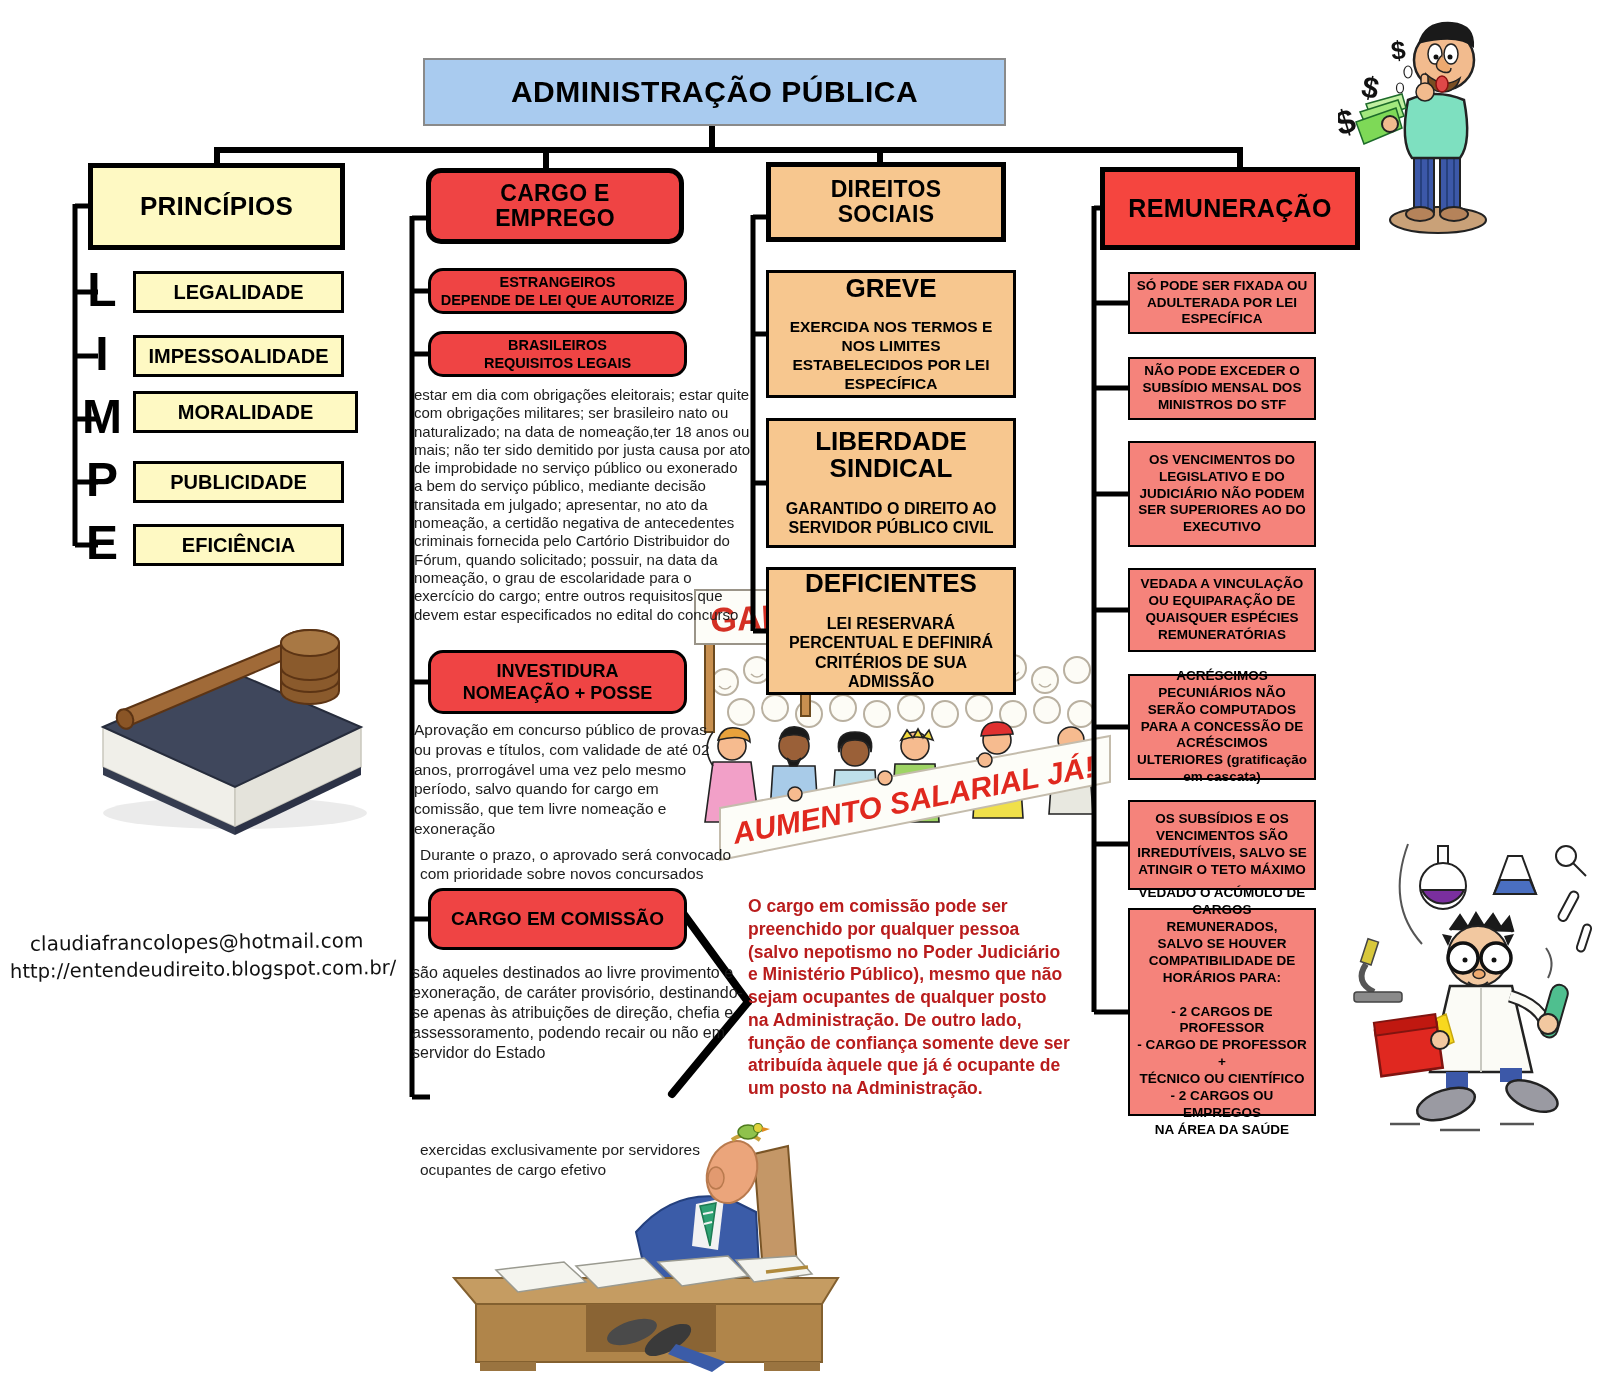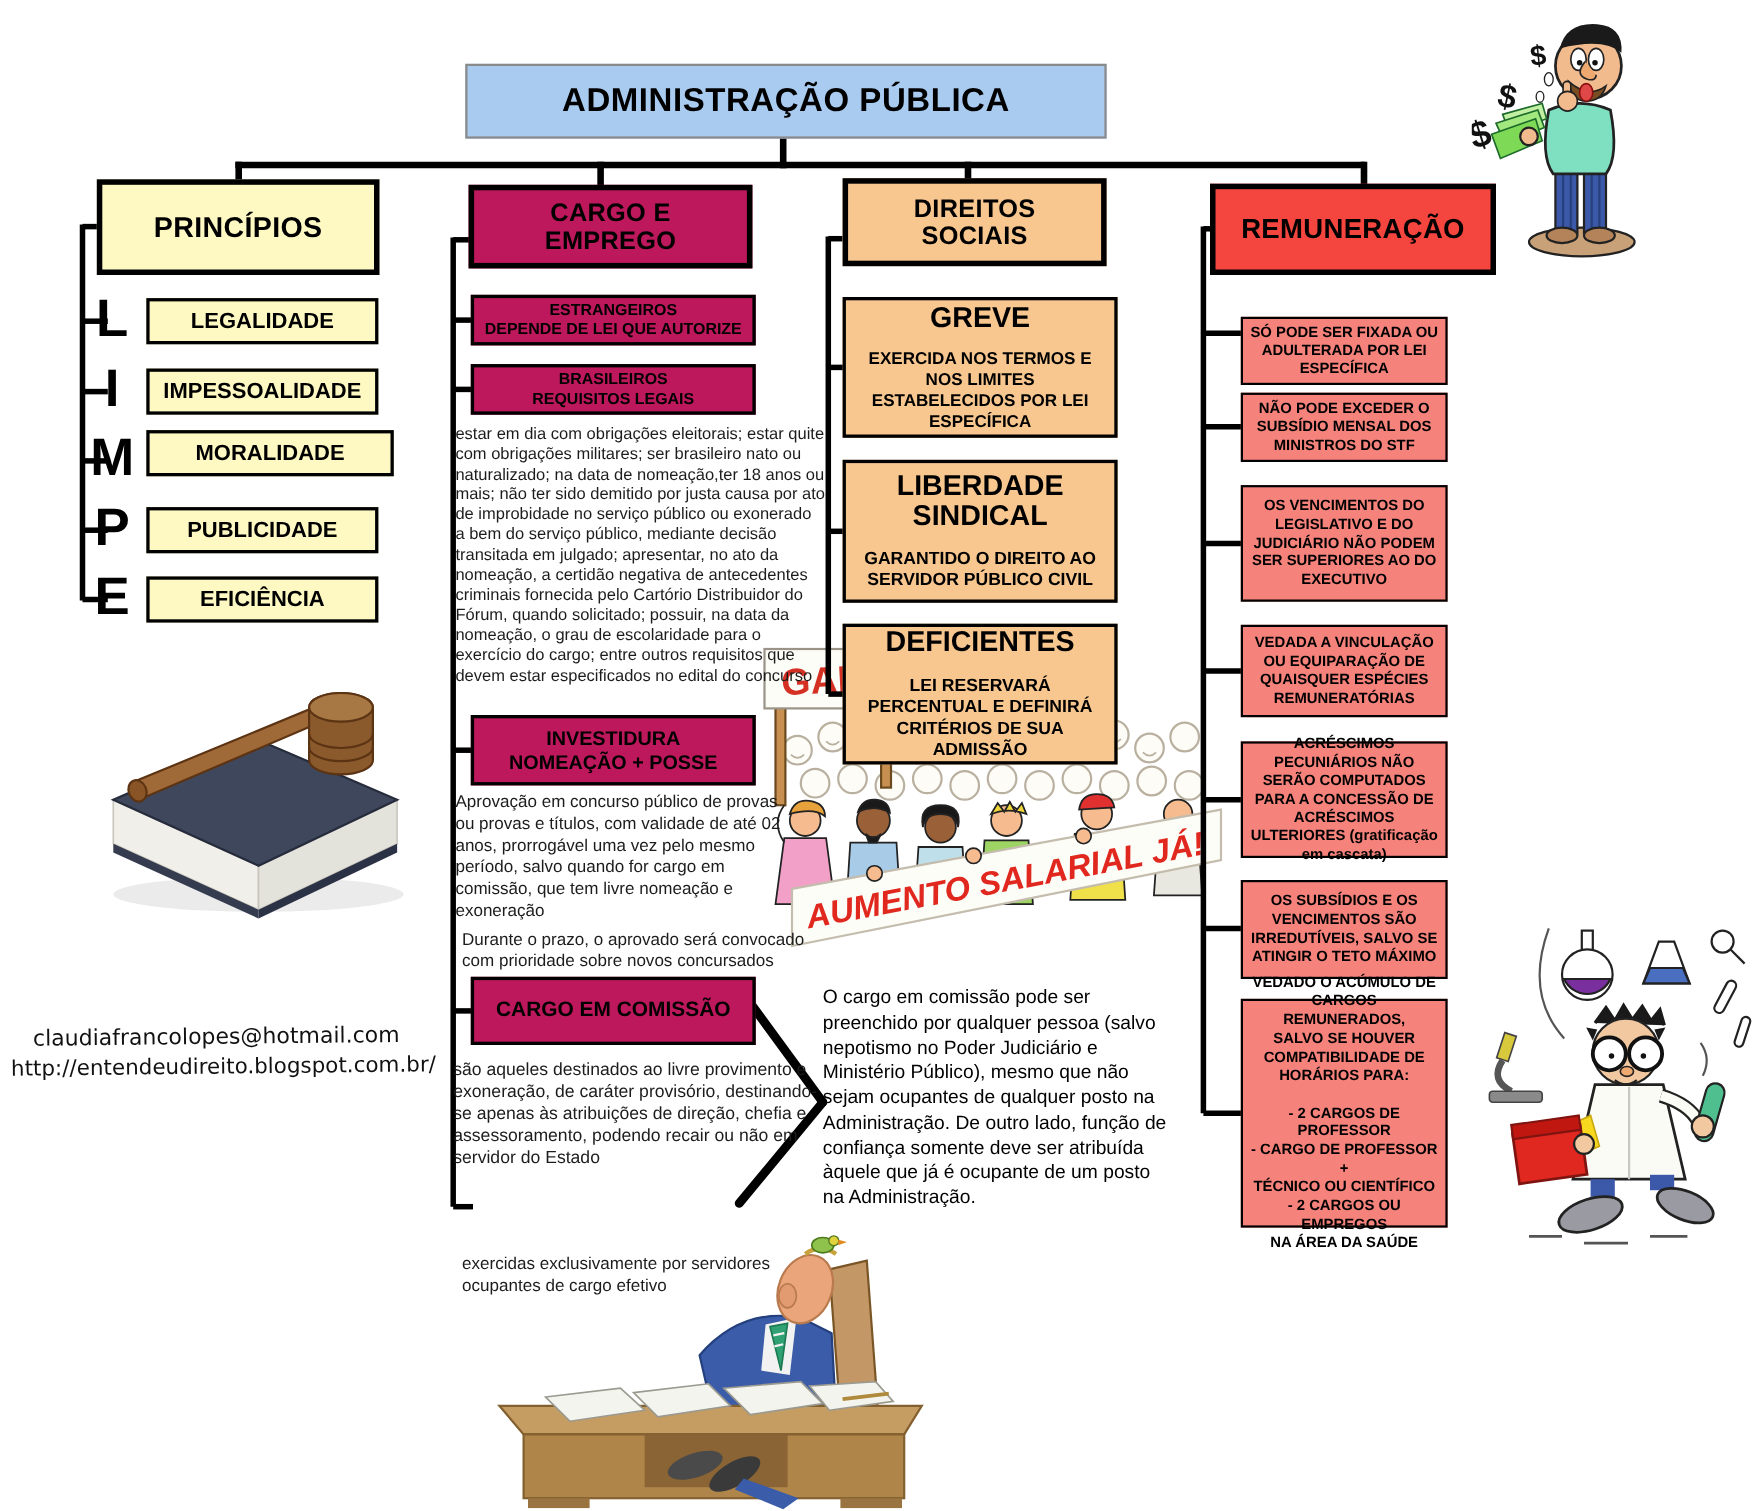--- a/index.html
+++ b/index.html
@@ -3,28 +3,28 @@
 <meta charset="utf-8">
 <style>
   html,body{margin:0;padding:0;background:#fff;}
   #stage{position:relative;width:1600px;height:1374px;background:#fff;overflow:hidden;
          font-family:"Liberation Sans",sans-serif;color:#000;}
   .box{position:absolute;box-sizing:border-box;display:flex;flex-direction:column;
        align-items:center;justify-content:center;text-align:center;font-weight:bold;z-index:3;}
   .hdr{border:5px solid #000;white-space:pre-line;line-height:1.1;letter-spacing:.3px;}
   .sub{border:3px solid #000;}
   .green{background:#fef9c3;}
-  .teal{background:#be185d;}
+  .teal{background:#ef4444;border-radius:15px;}
   .orange{background:#f7c78f;}
   .red{background:#f5453f;}
   .lred{background:#f5837b;border:2.5px solid #000;}
   .rtext{font-size:13.5px;line-height:1.25;padding:4px 6px;}
   .prewrap{white-space:pre-line;}
   .para{position:absolute;font-size:15px;line-height:1.22;color:#1c1c1c;text-align:left;z-index:3;}
-  .bold-para{font-weight:normal;font-size:17.5px;line-height:1.3;color:#000000;}
+  .bold-para{font-weight:bold;font-size:17.5px;line-height:1.3;color:#b91c1c;}
   .letter{position:absolute;width:44px;text-align:center;font-size:48px;line-height:44px;
           font-weight:bold;z-index:3;}
   .obox-title{font-size:26px;line-height:1.05;white-space:pre-line;}
   .obox-body{font-size:15.5px;line-height:1.22;margin-top:16px;padding:0 6px;}
   .tline1{font-size:14.5px;line-height:1.25;}
   .tline2{font-size:14.5px;line-height:1.25;}
   .iline{font-size:18px;line-height:1.25;}
   .hand{position:absolute;font-family:"DejaVu Sans",sans-serif;color:#111;z-index:3;
         text-align:center;transform:rotate(-0.6deg);}
   svg.lines{position:absolute;left:0;top:0;z-index:2;pointer-events:none;}
@@ -238,21 +238,21 @@
     <div class="obox-body" style="font-size:16px;">GARANTIDO O DIREITO AO SERVIDOR PÚBLICO CIVIL</div>
   </div>
 
   <div class="box hdr red" style="left:1100px;top:167px;width:260px;height:83px;font-size:25px;">REMUNERAÇÃO</div>
 
   <div class="box sub orange" style="left:766px;top:567px;width:250px;height:128px;">
     <div class="obox-title">DEFICIENTES</div>
     <div class="obox-body" style="font-size:16px;">LEI RESERVARÁ PERCENTUAL E DEFINIRÁ CRITÉRIOS DE SUA ADMISSÃO</div>
   </div>
 
-  <div class="box lred rtext" style="left:1128px;top:288px;width:188px;height:62px;">SÓ PODE SER FIXADA OU ADULTERADA POR LEI ESPECÍFICA</div>
+  <div class="box lred rtext" style="left:1128px;top:272px;width:188px;height:62px;">SÓ PODE SER FIXADA OU ADULTERADA POR LEI ESPECÍFICA</div>
   <div class="box lred rtext" style="left:1128px;top:357px;width:188px;height:63px;">NÃO PODE EXCEDER O SUBSÍDIO MENSAL DOS MINISTROS DO STF</div>
   <div class="box lred rtext" style="left:1128px;top:441px;width:188px;height:106px;">OS VENCIMENTOS DO LEGISLATIVO E DO JUDICIÁRIO NÃO PODEM SER SUPERIORES AO DO EXECUTIVO</div>
   <div class="box lred rtext" style="left:1128px;top:568px;width:188px;height:84px;">VEDADA A VINCULAÇÃO OU EQUIPARAÇÃO DE QUAISQUER ESPÉCIES REMUNERATÓRIAS</div>
   <div class="box lred rtext" style="left:1128px;top:674px;width:188px;height:106px;">ACRÉSCIMOS PECUNIÁRIOS NÃO SERÃO COMPUTADOS PARA  A CONCESSÃO DE ACRÉSCIMOS ULTERIORES (gratificação em cascata)</div>
   <div class="box lred rtext" style="left:1128px;top:800px;width:188px;height:90px;">OS SUBSÍDIOS E OS VENCIMENTOS SÃO IRREDUTÍVEIS, SALVO SE ATINGIR O TETO MÁXIMO</div>
   <div class="box lred rtext prewrap" style="left:1128px;top:908px;width:188px;height:208px;">VEDADO O ACÚMULO DE CARGOS REMUNERADOS,
 SALVO SE HOUVER
 COMPATIBILIDADE DE
 HORÁRIOS PARA:
 

